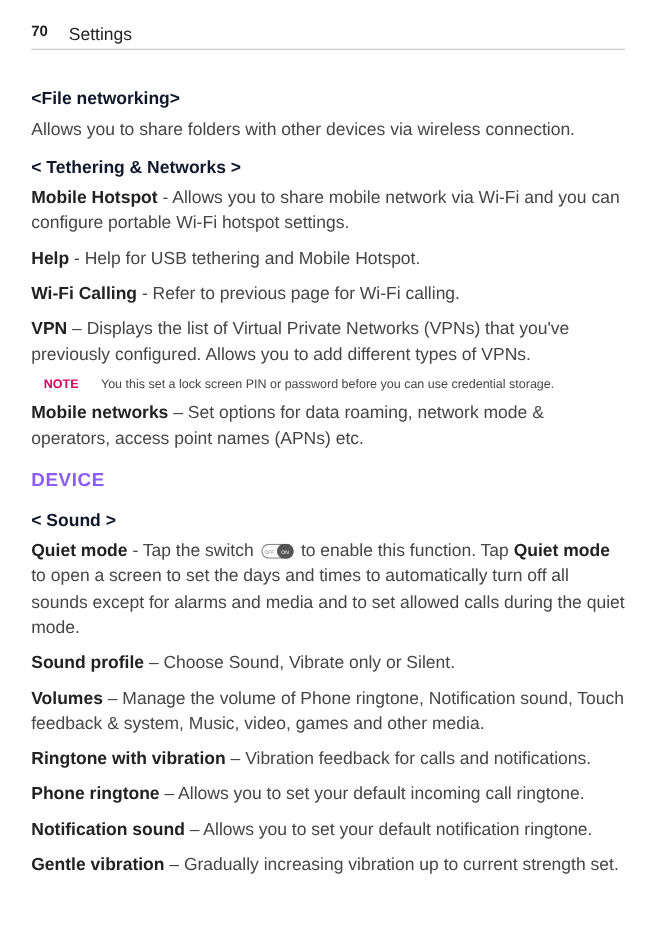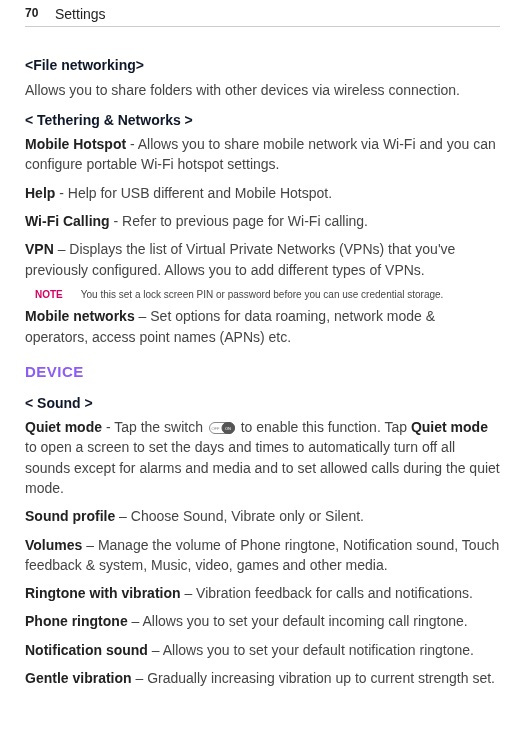--- a/index.html
+++ b/index.html
@@ -10,22 +10,22 @@
     line-height: 1.45;
     color: #444;
     background: #fff;
     position: relative;
   }
   .page {
     padding: 0 25px 20px 25px;
   }
   .header {
     display: flex;
-    align-items: center;
-    padding: 4px 0 2px 0;
+    align-items: flex-start;
+    padding: 17px 0 2px 0;
     border-bottom: 1px solid #ccc;
     margin-bottom: 28px;
     color: #222;
   }
   .page-num {
     font-size: 12px;
     font-weight: 600;
     margin-right: 12px;
     width: 18px;
   }
@@ -89,21 +89,21 @@
   <p class="body-text">Allows you to share folders with other devices via wireless connection.</p>
 
   <p class="section-line">&lt; Tethering &amp; Networks &gt;</p>
 
 
   <p class="body-text">
     <span class="lead-strong">Mobile Hotspot</span><span> - Allows you to share mobile network via Wi-Fi and you can configure portable Wi-Fi hotspot settings.</span>
   </p>
 
   <p class="body-text">
-    <span class="lead-strong">Help</span><span> - Help for USB different and Mobile Hotspot.</span>
+    <span class="lead-strong">Help</span><span> - Help for USB tethering and Mobile Hotspot.</span>
   </p>
 
   <p class="body-text">
     <span class="lead-strong">Wi-Fi Calling</span><span> - Refer to previous page for Wi-Fi calling.</span>
   </p>
 
   <p class="body-text">
     <span class="lead-strong">VPN</span><span> – Displays the list of Virtual Private Networks (VPNs) that you've previously configured. Allows you to add different types of VPNs.</span>
   </p>
 

